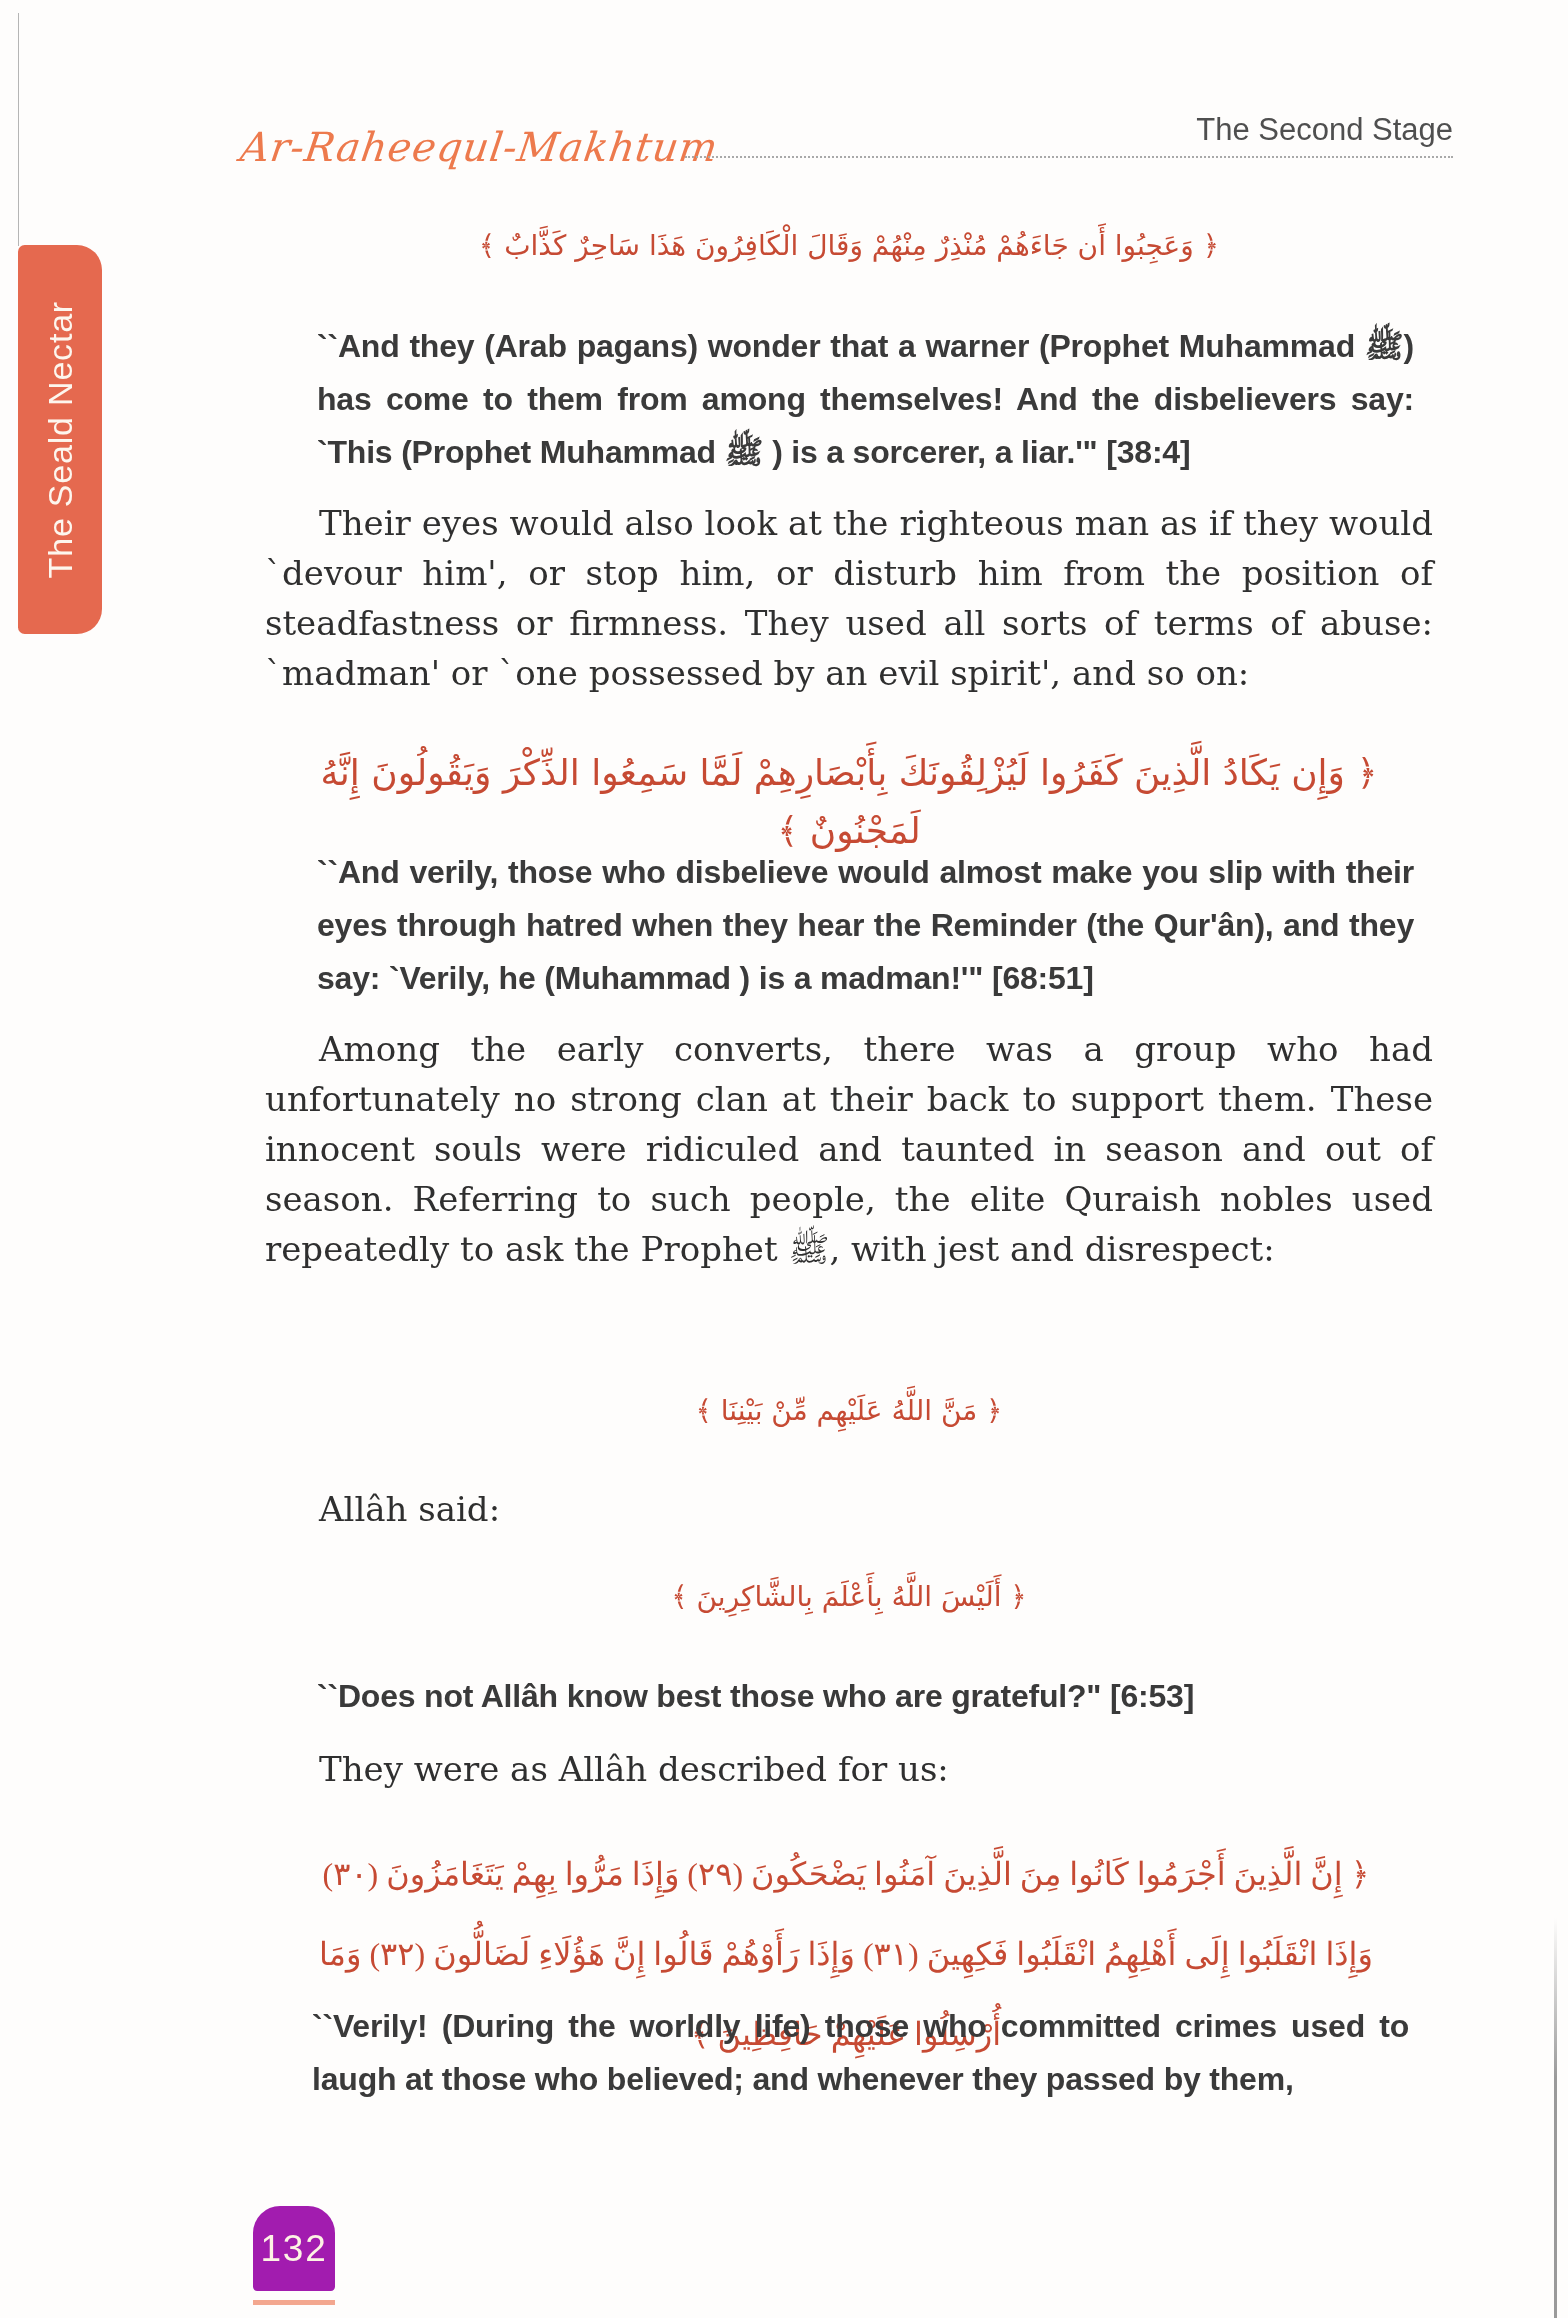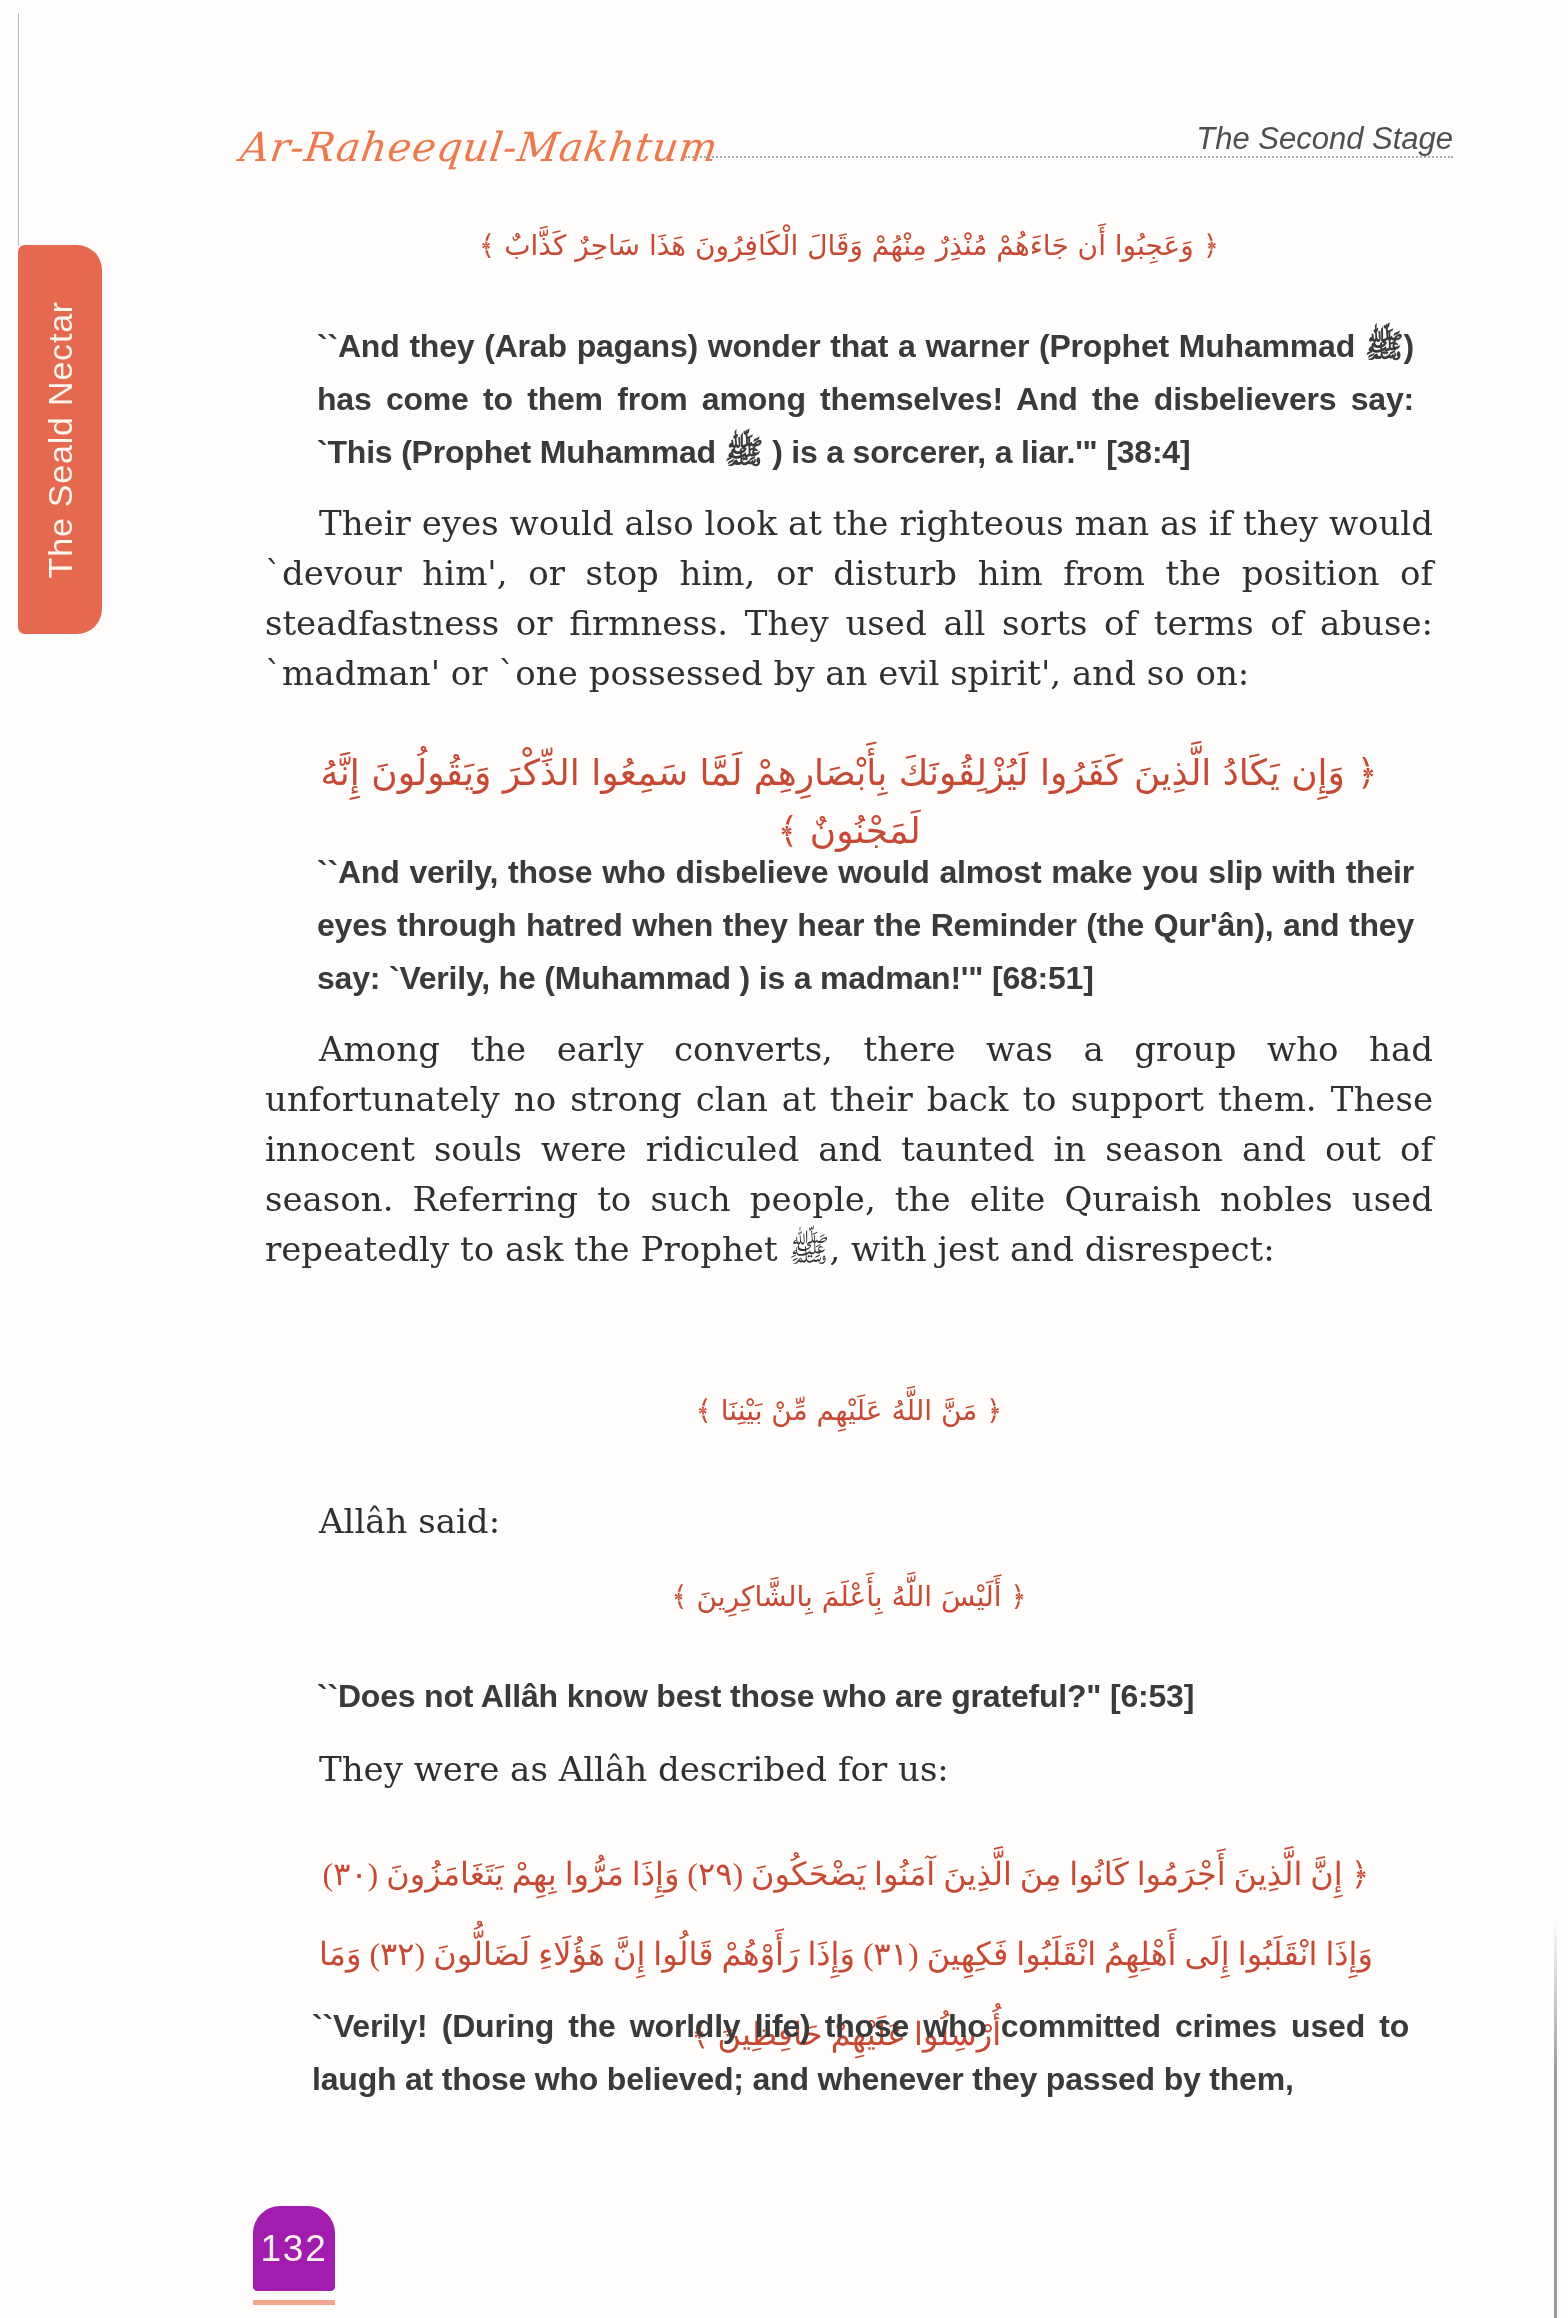--- a/index.html
+++ b/index.html
@@ -44,24 +44,23 @@
     color:#ed7a4d;
     transform:skewX(-8deg);
     letter-spacing:0.8px;
     white-space:nowrap;
   }
   .dotted-rule{
     position:absolute;left:685px;top:156px;width:768px;height:0;
     border-bottom:2.5px dotted #a9a9a9;
   }
   .section-title{
-    position:absolute;right:116px;top:121px;
+    position:absolute;right:116px;top:112px;
     font-size:31px;color:#4f4f4f;
     font-family:"Liberation Sans",sans-serif;
-    font-style:italic;
   }
   
   .verse{
     position:absolute;left:265px;width:1168px;
     direction:rtl;
     text-align:center;
     font-family:"DejaVu Sans",sans-serif;
     color:#c64a33;
     font-size:28px;
     line-height:1.6;
@@ -135,21 +134,21 @@
 
   <div class="verse" style="top:744px;font-size:36px;">﴿ وَإِن يَكَادُ الَّذِينَ كَفَرُوا لَيُزْلِقُونَكَ بِأَبْصَارِهِمْ لَمَّا سَمِعُوا الذِّكْرَ وَيَقُولُونَ إِنَّهُ لَمَجْنُونٌ ﴾</div>
 
   <div class="trans" style="top:846px;">``And verily, those who disbelieve would almost make you slip with their eyes through hatred when they hear the Reminder (the Qur'ân), and they say: `Verily, he (Muhammad ) is a madman!'" [68:51]</div>
 
   <div class="para" style="top:1024px;">Among the early converts, there was a group who had unfortunately no strong clan at their back to support them. These innocent souls were ridiculed and taunted in season and out of season. Referring to such people, the elite Quraish nobles used repeatedly to ask the Prophet ﷺ, with jest and disrespect:</div>
 
   <div class="verse" style="top:1389px;">﴿ مَنَّ اللَّهُ عَلَيْهِم مِّنْ بَيْنِنَا ﴾</div>
 
 
-  <div class="para" style="top:1484px;margin-top:12px;">Allâh said:</div>
+  <div class="para" style="top:1484px;">Allâh said:</div>
 
   <div class="verse" style="top:1575px;">﴿ أَلَيْسَ اللَّهُ بِأَعْلَمَ بِالشَّاكِرِينَ ﴾</div>
 
   <div class="trans" style="top:1670px;">``Does not Allâh know best those who are grateful?" [6:53]</div>
 
   <div class="para" style="top:1744px;">They were as Allâh described for us:</div>
 
   <div class="verse long" style="top:1834px;">﴿ إِنَّ الَّذِينَ أَجْرَمُوا كَانُوا مِنَ الَّذِينَ آمَنُوا يَضْحَكُونَ (٢٩) وَإِذَا مَرُّوا بِهِمْ يَتَغَامَزُونَ (٣٠) وَإِذَا انْقَلَبُوا إِلَى أَهْلِهِمُ انْقَلَبُوا فَكِهِينَ (٣١) وَإِذَا رَأَوْهُمْ قَالُوا إِنَّ هَؤُلَاءِ لَضَالُّونَ (٣٢) وَمَا أُرْسِلُوا عَلَيْهِمْ حَافِظِينَ ﴾</div>
 
   <div class="trans" style="top:2000px;left:312px;">``Verily! (During the worldly life) those who committed crimes used to laugh at those who believed; and whenever they passed by them,</div>

